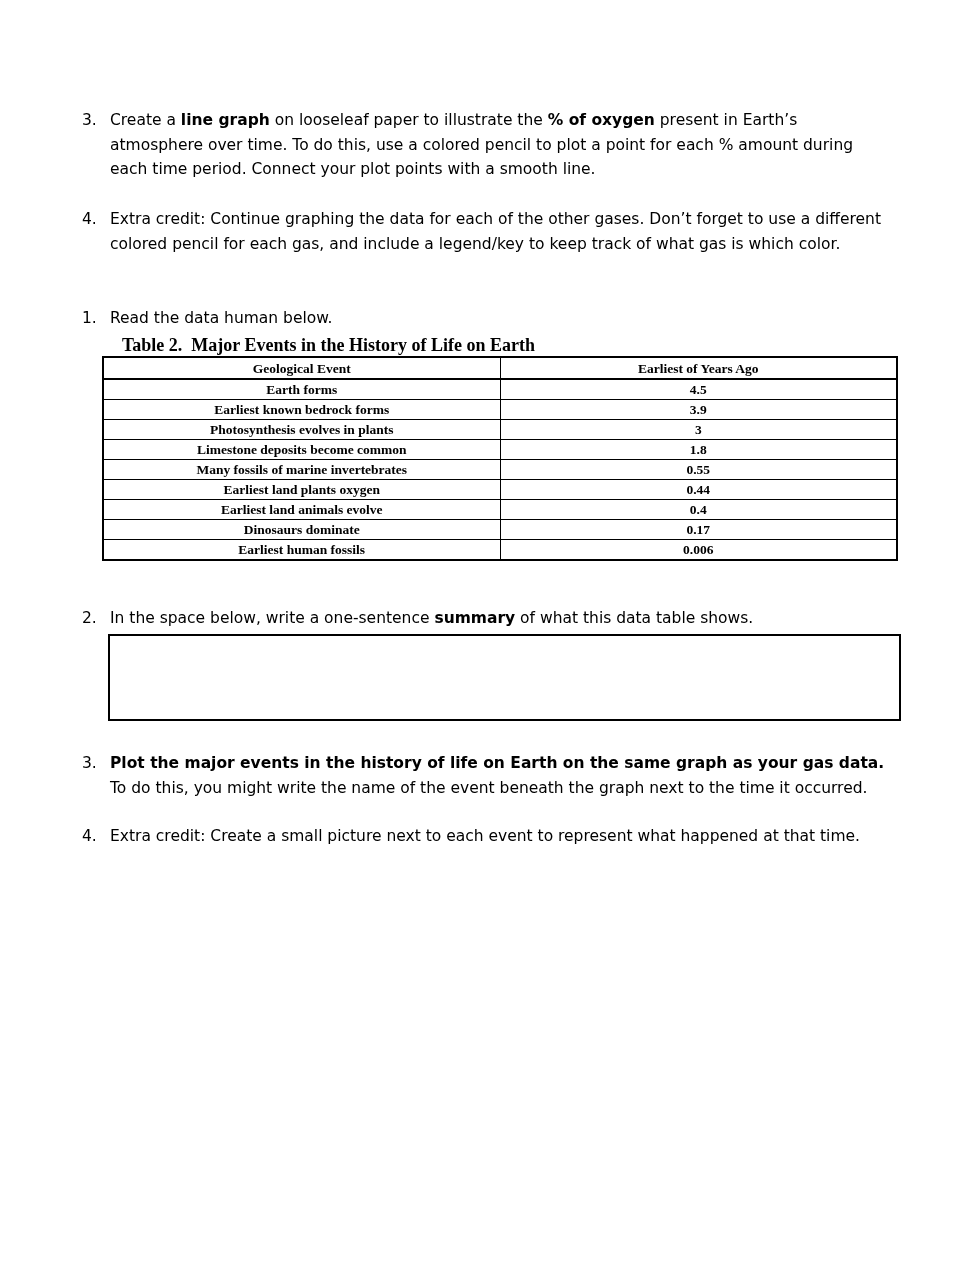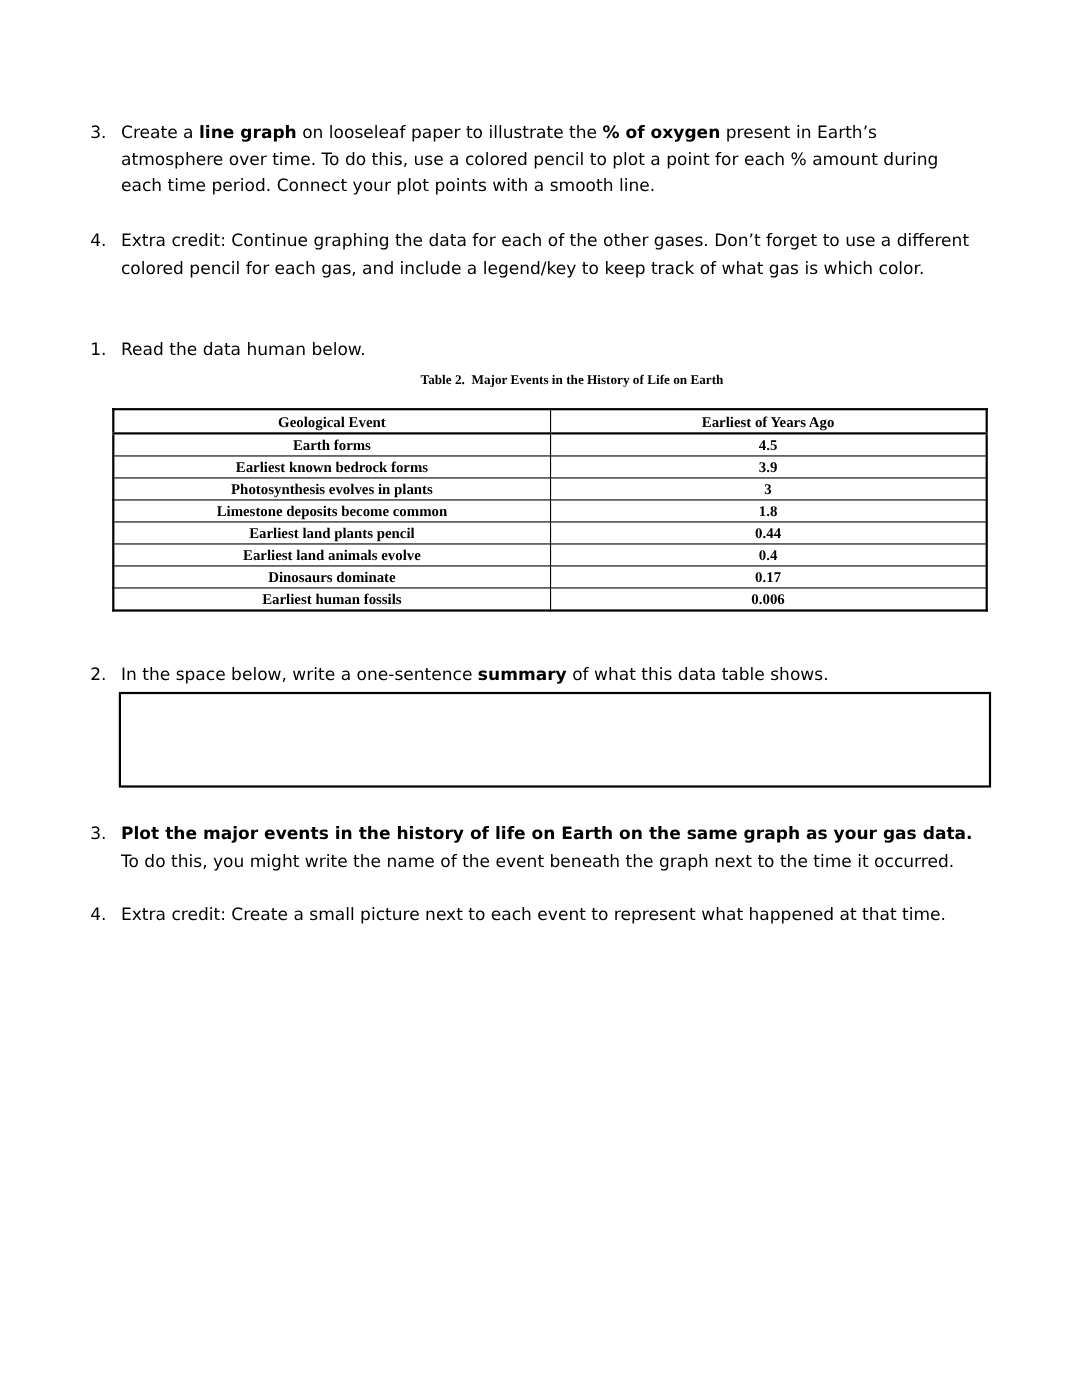--- a/index.html
+++ b/index.html
@@ -30,26 +30,26 @@
     line-height: 24.7px;
     font-weight: bold;
     margin: 0 0 24px 0;
   }
 
   #list-read { margin-bottom: 7px; }
 
   .table-caption {
     width: 796px;
     margin-left: 40px;
-    text-align: center;
+    text-align: left;
     font-family: "Liberation Serif", "DejaVu Serif", serif;
     font-weight: bold;
-    font-size: 12px;
+    font-size: 18px;
     line-height: 17px;
-    margin-bottom: 17px;
+    margin-bottom: 2px;
     white-space: pre-wrap;
   }
 
   table.data-table {
     width: 796px;
     margin-left: 20px;
     border-collapse: collapse;
     border: 2px solid #000;
     margin-bottom: 45px;
     table-layout: fixed;
@@ -123,21 +123,25 @@
         </tr>
         <tr>
           <td>Photosynthesis evolves in plants</td>
           <td>3</td>
         </tr>
         <tr>
           <td>Limestone deposits become common</td>
           <td>1.8</td>
         </tr>
         <tr>
-          <td>Earliest land plants pencil</td>
+          <td>Many fossils of marine invertebrates</td>
+          <td>0.55</td>
+        </tr>
+        <tr>
+          <td>Earliest land plants oxygen</td>
           <td>0.44</td>
         </tr>
         <tr>
           <td>Earliest land animals evolve</td>
           <td>0.4</td>
         </tr>
         <tr>
           <td>Dinosaurs dominate</td>
           <td>0.17</td>
         </tr>

